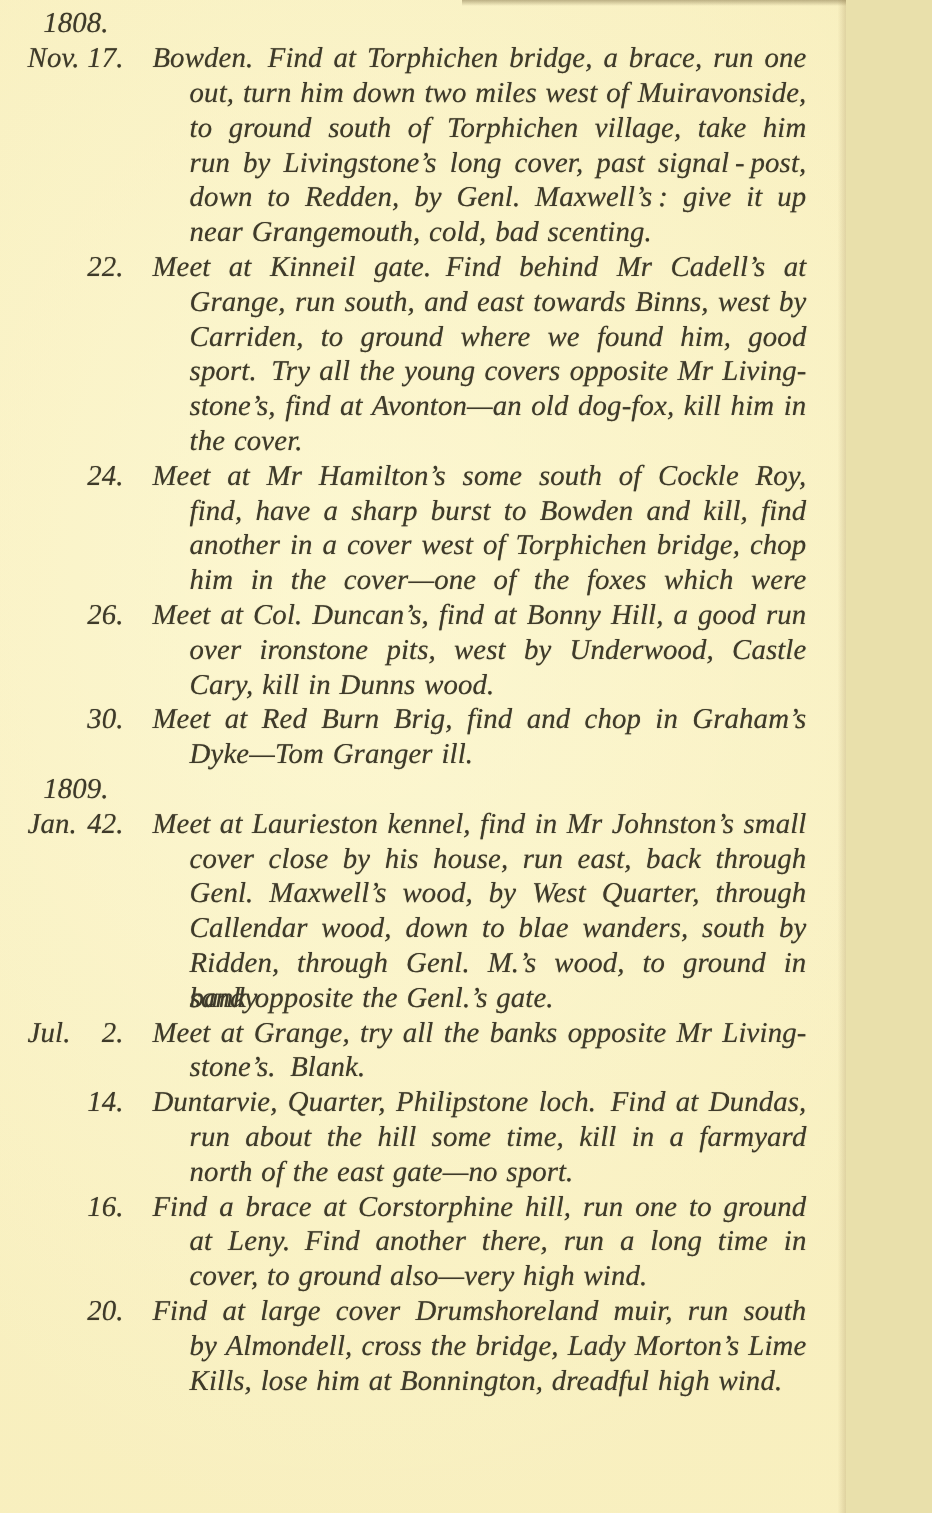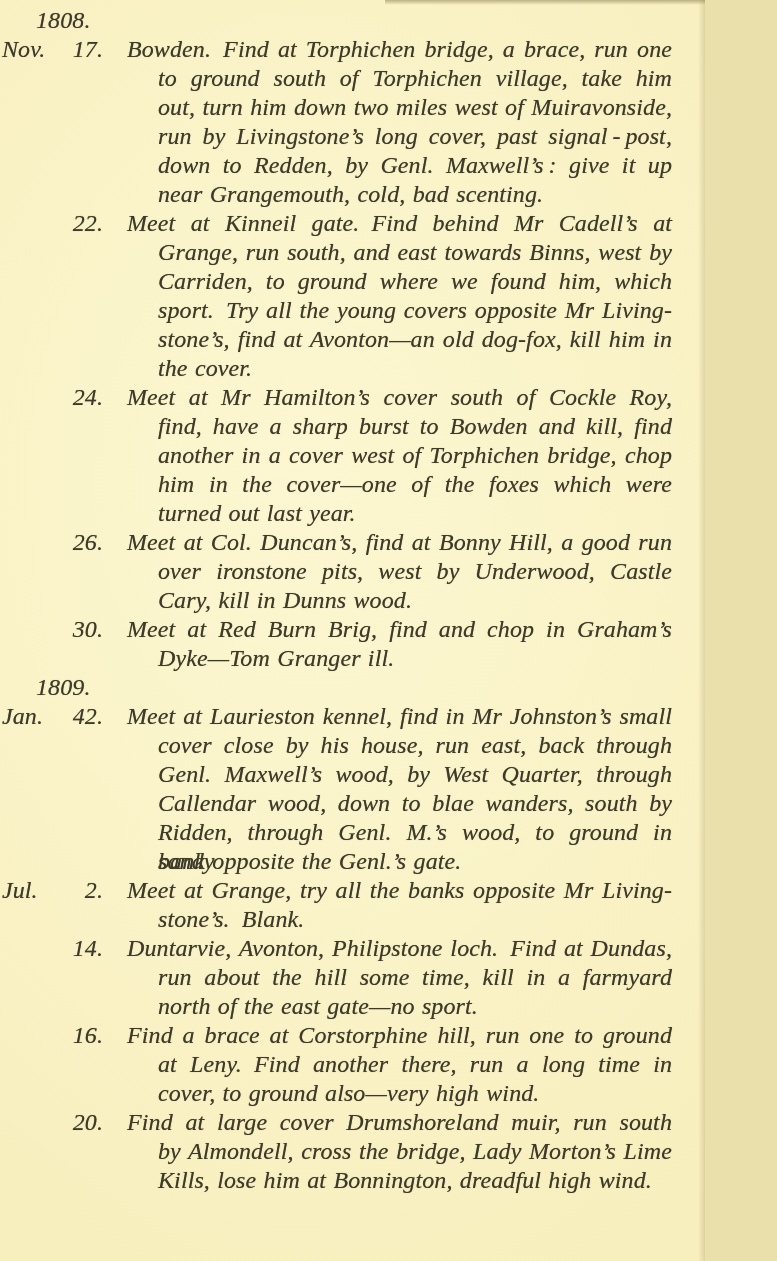--- a/index.html
+++ b/index.html
@@ -35,89 +35,86 @@
   }
   .line{position:relative;height:29px;white-space:nowrap;}
   .line .text{
     display:block;white-space:normal;
     margin-left:127px;margin-right:33px;
     text-align:justify;
   }
   .line.cont .text{margin-left:158px;}
   .text.j{text-align-last:justify;}
   .text.last{text-align-last:left;}
-  .month{position:absolute;left:2px;top:0;}
+  .month{position:absolute;left:23px;top:0;}
   .day{position:absolute;left:50px;top:0;width:53px;text-align:right;}
   .year-line{padding-left:36px;}
 </style>
 </head>
 <body>
 
 <main class="page">
   <section class="textblock">
       <div class="line year-line"><span>1808.</span></div>
       <div class="entry">
         <div class="line first">
           <span class="month">Nov.</span>
           <span class="day">17.</span>
           <span class="text j">Bowden. Find at Torphichen bridge, a brace, run one</span>
         </div>
         <div class="line cont">
+          <span class="text j">out, turn him down two miles west of Muiravonside,</span>
+        </div>
+        <div class="line cont">
           <span class="text j">to ground south of Torphichen village, take him</span>
-        </div>
-        <div class="line cont">
-          <span class="text j">out, turn him down two miles west of Muiravonside,</span>
         </div>
         <div class="line cont">
           <span class="text j">run by Livingstone’s long cover, past signal - post,</span>
         </div>
         <div class="line cont">
           <span class="text j">down to Redden, by Genl. Maxwell’s : give it up</span>
         </div>
         <div class="line cont">
           <span class="text last">near Grangemouth, cold, bad scenting.</span>
         </div>
       </div>
       <div class="entry">
         <div class="line first">
           <span class="day">22.</span>
           <span class="text j">Meet at Kinneil gate. Find behind Mr Cadell’s at</span>
         </div>
         <div class="line cont">
           <span class="text j">Grange, run south, and east towards Binns, west by</span>
         </div>
         <div class="line cont">
-          <span class="text j">Carriden, to ground where we found him, which</span>
+          <span class="text j">Carriden, to ground where we found him, good</span>
         </div>
         <div class="line cont">
           <span class="text j">sport. Try all the young covers opposite Mr Living-</span>
         </div>
         <div class="line cont">
           <span class="text j">stone’s, find at Avonton—an old dog-fox, kill him in</span>
         </div>
         <div class="line cont">
           <span class="text last">the cover.</span>
         </div>
       </div>
       <div class="entry">
         <div class="line first">
           <span class="day">24.</span>
-          <span class="text j">Meet at Mr Hamilton’s cover south of Cockle Roy,</span>
+          <span class="text j">Meet at Mr Hamilton’s some south of Cockle Roy,</span>
         </div>
         <div class="line cont">
           <span class="text j">find, have a sharp burst to Bowden and kill, find</span>
         </div>
         <div class="line cont">
           <span class="text j">another in a cover west of Torphichen bridge, chop</span>
         </div>
         <div class="line cont">
           <span class="text j">him in the cover—one of the foxes which were</span>
-        </div>
-        <div class="line cont">
-          <span class="text last">turned out last year.</span>
         </div>
       </div>
       <div class="entry">
         <div class="line first">
           <span class="day">26.</span>
           <span class="text j">Meet at Col. Duncan’s, find at Bonny Hill, a good run</span>
         </div>
         <div class="line cont">
           <span class="text j">over ironstone pits, west by Underwood, Castle</span>
         </div>
@@ -163,21 +160,21 @@
           <span class="day">2.</span>
           <span class="text j">Meet at Grange, try all the banks opposite Mr Living-</span>
         </div>
         <div class="line cont">
           <span class="text last">stone’s. Blank.</span>
         </div>
       </div>
       <div class="entry">
         <div class="line first">
           <span class="day">14.</span>
-          <span class="text j">Duntarvie, Avonton, Philipstone loch. Find at Dundas,</span>
+          <span class="text j">Duntarvie, Quarter, Philipstone loch. Find at Dundas,</span>
         </div>
         <div class="line cont">
           <span class="text j">run about the hill some time, kill in a farmyard</span>
         </div>
         <div class="line cont">
           <span class="text last">north of the east gate—no sport.</span>
         </div>
       </div>
       <div class="entry">
         <div class="line first">

